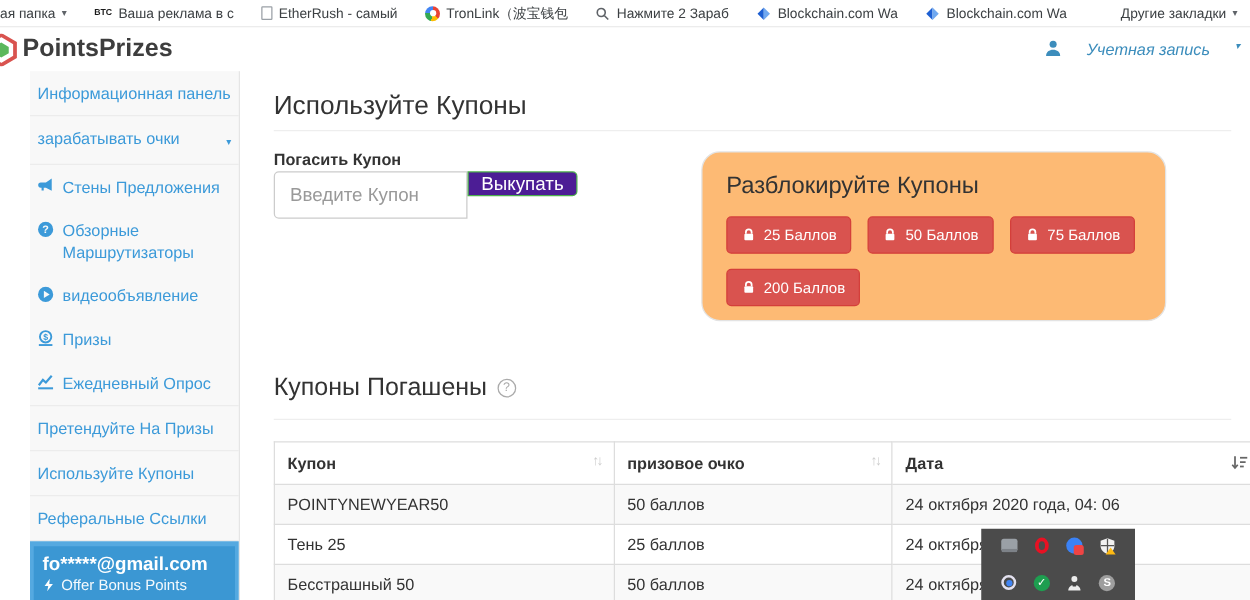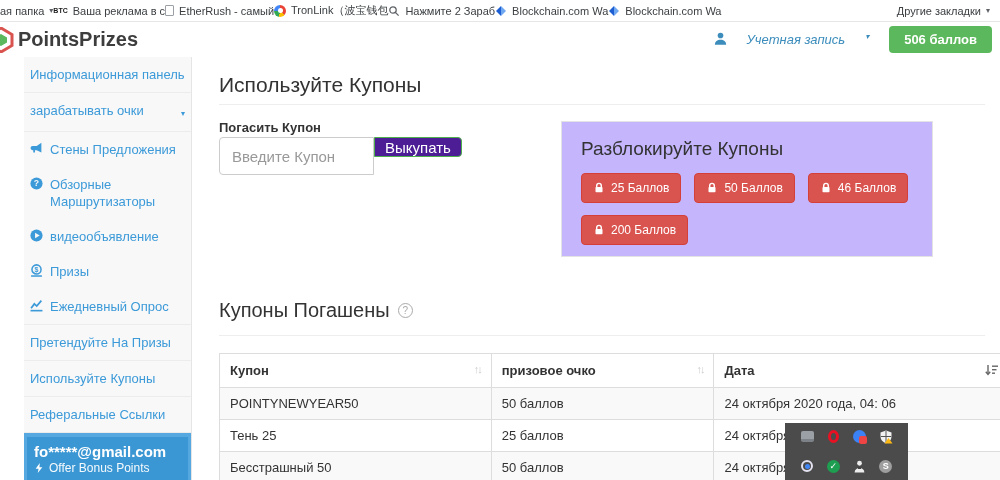--- a/index.html
+++ b/index.html
@@ -1,20 +1,20 @@
 <!DOCTYPE html>
 <html><head>
 <meta charset="utf-8">
 <style>
   * { margin:0; padding:0; box-sizing:border-box; }
   body { font-family:"Liberation Sans", sans-serif; background:#fff; }
   .screen { position:relative; width:1000px; height:480px; overflow:hidden; background:#fff; }
 
   
-  .bookmarks-bar { height:22px; display:flex; align-items:center; padding:0 10px 0 0;
+  .bookmarks-bar { height:22px; display:flex; align-items:center; gap:22px; padding:0 10px 0 0;
     border-bottom:1px solid #e6e6e6; font-size:11px; color:#3c4043; background:#fff; white-space:nowrap; }
   .bm { display:flex; align-items:center; gap:5px; cursor:pointer; }
   .bm-other { margin-left:auto; }
   .caret { font-size:8px; color:#5f6368; }
   .fav { display:inline-block; flex:none; }
   .fav-btc { font-size:7px; font-weight:700; color:#1a1a1a; letter-spacing:0; }
   .fav-page { width:9px; height:11px; border:1px solid #9aa0a6; border-radius:1px; background:#fff; }
   .fav-chrome { position:relative; width:12px; height:12px; border-radius:50%;
     background:conic-gradient(#ea4335 0 130deg, #fbbc05 130deg 190deg, #34a853 190deg 275deg, #4285f4 275deg 360deg); }
   .fav-chrome span { position:absolute; left:3.5px; top:3.5px; width:5px; height:5px; border-radius:50%; background:#fff; }
@@ -44,21 +44,21 @@
   
   .main { flex:1; position:relative; background:#fff; }
   .page-title { position:absolute; left:27px; top:16px; font-size:21px; font-weight:400; color:#333; }
   .hr { position:absolute; left:27px; right:15px; border-top:1px solid #eee; }
   .hr1 { top:47px; } .hr2 { top:278px; }
   .redeem-label { position:absolute; left:27px; top:63px; font-size:13px; font-weight:700; color:#333; }
   .input-group { position:absolute; left:27px; top:80px; display:flex; height:38px; }
   .coupon-input { width:155px; height:38px; border:1px solid #ccc; border-radius:4px 0 0 4px; padding:0 12px; font-size:15px; color:#c2410c; outline:none; font-family:"Liberation Sans", sans-serif; }
   .coupon-input::placeholder { color:#999; }
   .redeem-btn { width:88px; height:20px; background:#4c1d95; border:1px solid #4cae4c; border-radius:0 4px 4px 0; color:#fff; font-size:15px; cursor:pointer; font-family:"Liberation Sans", sans-serif; }
-  .unlock-panel { position:absolute; left:369px; top:64px; width:372px; height:136px; background:#c4b5fd; border:1px solid #e3e3e3; border-radius:0; padding:16px 19px; }
+  .unlock-panel { position:absolute; left:369px; top:64px; width:372px; height:136px; background:#fdba74; border:1px solid #e3e3e3; border-radius:15px; padding:16px 19px; }
   .unlock-title { font-size:19px; font-weight:400; color:#333; margin-bottom:13px; }
   .unlock-buttons { display:flex; flex-wrap:wrap; gap:12px 13px; }
   .unlock-btn { display:flex; align-items:center; gap:6px; background:#d9534f; border:1px solid #d43f3a; border-radius:4px; color:#fff; font-size:12px; padding:7px 11px; cursor:pointer; font-family:"Liberation Sans", sans-serif; }
   .section-title { position:absolute; left:27px; top:242px; font-size:20px; font-weight:400; color:#333; display:flex; align-items:center; gap:8px; }
   .help-icon { width:15px; height:15px; border:1px solid #aaa; border-radius:50%; color:#aaa; font-size:10px; line-height:13px; text-align:center; cursor:pointer; }
 
   
   .coupon-table { position:absolute; left:27px; top:296px; width:790px; border-collapse:collapse; font-size:13px; color:#333; background:#fff; }
   .coupon-table th, .coupon-table td { border:1px solid #ddd; text-align:left; }
   .coupon-table th { padding:9px 10px; font-weight:700; cursor:pointer; }
@@ -142,21 +142,20 @@
     </div>
     <div class="header-right">
       <div class="account">
         <svg width="13" height="13" viewBox="0 0 12 12">
             <circle cx="6" cy="3.2" r="2.6" fill="#3c8dbc"></circle>
             <path d="M0.8,11.8 c0,-3 2.3,-4.6 5.2,-4.6 s5.2,1.6 5.2,4.6 z" fill="#3c8dbc"></path>
           </svg>
         <span>Учетная запись</span>
         <span class="caret">▾</span>
       </div>
-      <div class="points-badge">506 баллов</div>
     </div>
   </div>
 
   <div class="body">
 
     <aside class="sidebar">
       <div class="side-item bb">
         <span>Информационная панель</span>
       </div>
       <div class="side-item bb">
@@ -248,21 +247,21 @@
                 <path d="M3.7,5 V3.7 a2.3,2.3 0 0 1 4.6,0 V5" fill="none" stroke="#fff" stroke-width="1.4"></path>
                 <rect x="2.5" y="5" width="7" height="5.2" rx="0.8" fill="#fff"></rect>
               </svg>
             <span>50 Баллов</span>
           </button>
           <button class="unlock-btn">
             <svg width="12" height="12" viewBox="0 0 12 12">
                 <path d="M3.7,5 V3.7 a2.3,2.3 0 0 1 4.6,0 V5" fill="none" stroke="#fff" stroke-width="1.4"></path>
                 <rect x="2.5" y="5" width="7" height="5.2" rx="0.8" fill="#fff"></rect>
               </svg>
-            <span>46 Баллов</span>
+            <span>75 Баллов</span>
           </button>
           <button class="unlock-btn">
             <svg width="12" height="12" viewBox="0 0 12 12">
                 <path d="M3.7,5 V3.7 a2.3,2.3 0 0 1 4.6,0 V5" fill="none" stroke="#fff" stroke-width="1.4"></path>
                 <rect x="2.5" y="5" width="7" height="5.2" rx="0.8" fill="#fff"></rect>
               </svg>
             <span>200 Баллов</span>
           </button>
         </div>
       </div>

